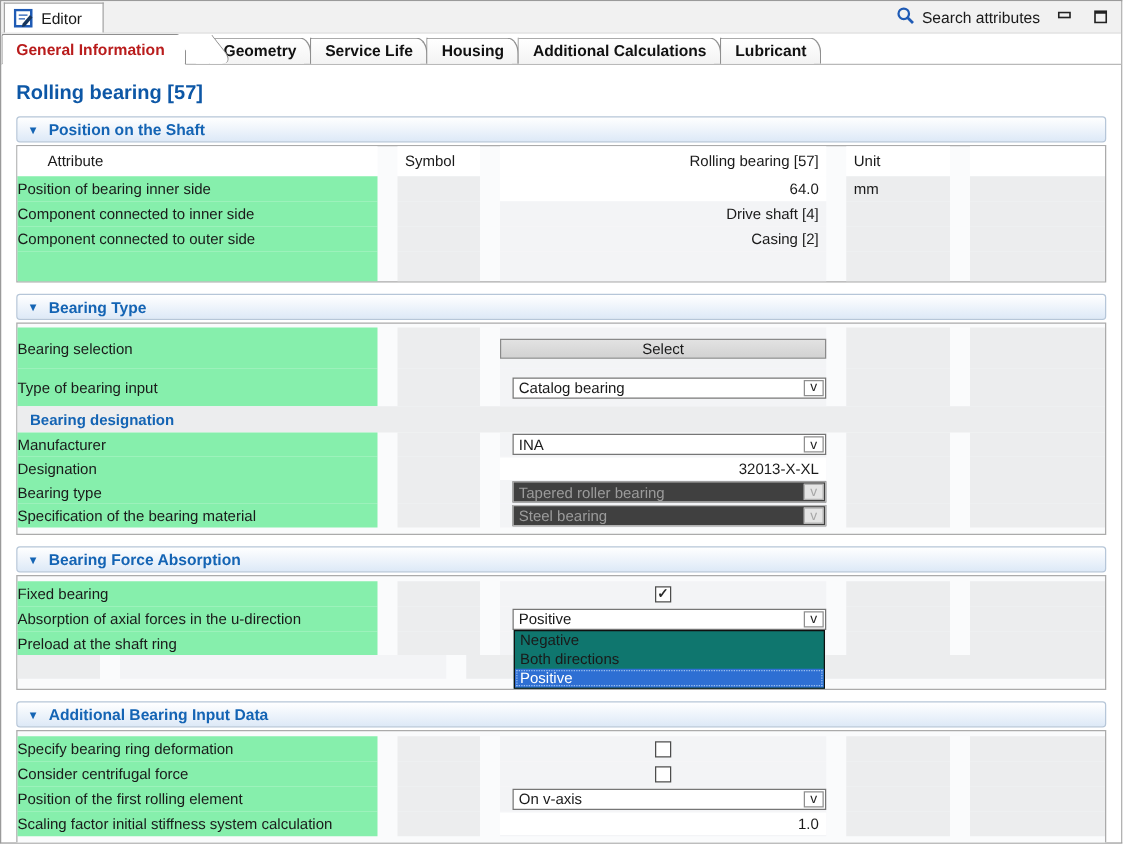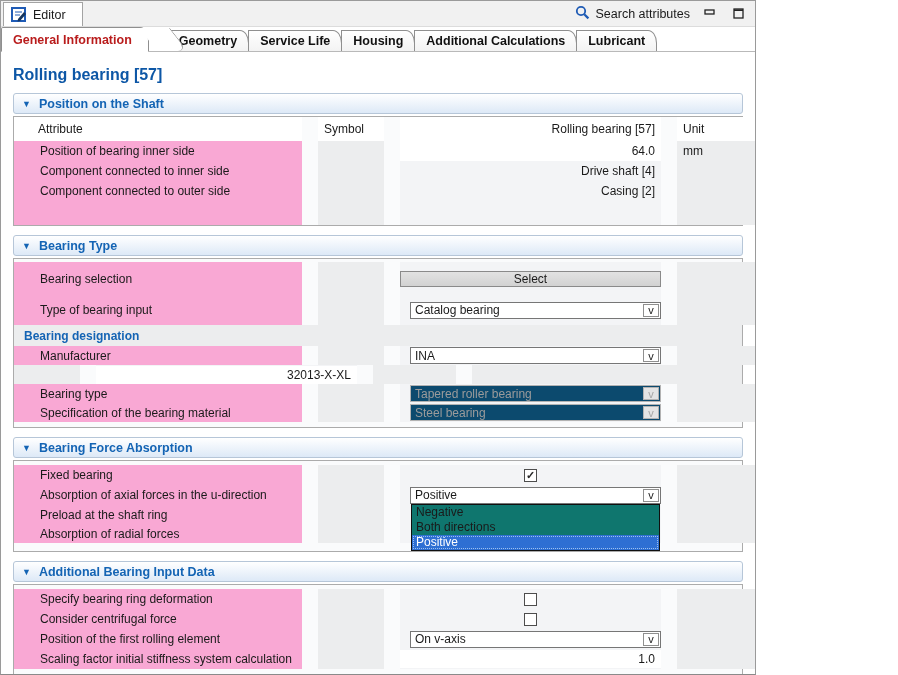--- a/index.html
+++ b/index.html
@@ -1,19 +1,19 @@
 <!DOCTYPE html>
 <html><head>
 <meta charset="utf-8">
 <style>
   * { margin:0; padding:0; box-sizing:border-box; }
   html,body { background:#fff; }
   body { font-family:"Liberation Sans", sans-serif; font-size:12px; color:#1a1a1a; }
 
-  .window { position:relative; width:756px; height:675px; background:#fff;
+  .window { position:relative; width:898px; height:675px; background:#fff;
             border:1px solid #9a9a9a; border-bottom-color:#8a8a8a; overflow:hidden; }
 
   
   .topbar { height:26px; background:#f1f1f1; border-bottom:1px solid #dcdcdc;
             display:flex; align-items:stretch; }
   .editor-tab { display:flex; align-items:center; gap:6px; background:#fff;
                 border:1px solid #a3a3a3; border-bottom:none; margin-left:2px; margin-top:1px;
                 padding:0 16px 0 7px; font-size:12.5px; }
   .editor-icon svg { display:block; }
   .topbar-right { margin-left:auto; display:flex; align-items:center; gap:12px; padding-right:9px; }
@@ -45,21 +45,21 @@
                     background:linear-gradient(#ffffff,#dde9f7);
                     border:1px solid #b6c6d8; border-radius:3px;
                     padding-left:8px; cursor:pointer; }
   .section-header .arrow { color:#1464b4; font-size:9px; }
   .section-header .sh-label { color:#1464b4; font-weight:bold; font-size:12.5px; }
 
   .box { border:1px solid #ababab; background:#fafbfc; margin-top:2px; }
 
   .row { display:flex; column-gap:16px; align-items:center; }
   .cell { height:100%; display:flex; align-items:center; }
-  .cl { flex:0 0 288px; background:#f9a8d4; padding-left:26px; }
+  .cl { flex:0 0 288px; background:#86efac; }
   .cs { flex:0 0 66px;  background:#ECEDEE; padding-left:6px; }
   .cv { flex:0 0 261px; background:#F3F4F6; position:relative; }
   .cu { flex:0 0 83px;  background:#ECEDEE; padding-left:6px; }
   .cx { flex:1 1 auto;  background:#ECEDEE; }
 
   
   .t-head .cl, .t-head .cs, .t-head .cv, .t-head .cu, .t-head .cx { background:#fff; }
   .t-head { height:24px; font-size:12px; }
   .t-head .cl { padding-left:24px; }
   .t-row { height:20px; }
@@ -77,21 +77,21 @@
 
   .btn { width:100%; height:16px; background:linear-gradient(#e2e2e2,#d2d2d2);
          border:1px solid #8a8a8a; display:flex; align-items:center; justify-content:center;
          font-size:12px; cursor:pointer; }
 
   .combo { position:relative; width:100%; height:17px; background:#fff; border:1px solid #767676;
            display:flex; align-items:center; padding-left:4px; font-size:12px; cursor:pointer;margin-left:10px; }
   .combo .vbox { position:absolute; top:1px; bottom:1px; right:1px; width:16px;
                  border:1px solid #8f8f8f; background:#fff; display:flex; align-items:center;
                  justify-content:center; font-size:11px; color:#222; }
-  .combo.disabled { background:#0c4a6e; border-color:#b3b3b3; color:#9b9b9b; cursor:default; }
+  .combo.disabled { background:#404040; border-color:#b3b3b3; color:#9b9b9b; cursor:default; }
   .combo.disabled .vbox { background:#e4e4e4; border-color:#b3b3b3; color:#a6a6a6; }
 
   .txtfield { width:100%; height:18px; background:#fff; display:flex; align-items:center;
               justify-content:flex-end; padding-right:6px; font-size:12px; }
 
   .checkwrap { width:100%; display:flex; justify-content:center; }
   .checkbox { width:13px; height:13px; background:#fff; border:1px solid #4d4d4d;
               display:flex; align-items:center; justify-content:center;
               font-size:11px; font-weight:bold; color:#2b2b2b; cursor:pointer; }
   .checkbox .mark { display:none; line-height:1; }
@@ -233,20 +233,21 @@
         <div class="cell cv">
           <div class="combo">
             <span>INA</span>
             <span class="vbox">v</span>
           </div>
         </div>
         <div class="cell cu"></div>
         <div class="cell cx"></div>
       </div>
       <div class="row f-row19">
+        <div class="cell cl">Designation</div>
         <div class="cell cs"></div>
         <div class="cell cv">
           <div class="txtfield">32013-X-XL</div>
         </div>
         <div class="cell cu"></div>
         <div class="cell cx"></div>
       </div>
       <div class="row f-row19">
         <div class="cell cl">Bearing type</div>
         <div class="cell cs"></div>
@@ -309,21 +310,20 @@
         <div class="cell cx"></div>
       </div>
       <div class="row f-row19">
         <div class="cell cl">Preload at the shaft ring</div>
         <div class="cell cs"></div>
         <div class="cell cv"></div>
         <div class="cell cu"></div>
         <div class="cell cx"></div>
       </div>
       <div class="row f-row19">
-        <div class="cell cl">Absorption of radial forces</div>
         <div class="cell cs"></div>
         <div class="cell cv"></div>
         <div class="cell cu"></div>
         <div class="cell cx"></div>
       </div>
     </div>
 
     <div class="section-header">
       <span class="arrow">▼</span>
       <span class="sh-label">Additional Bearing Input Data</span>

